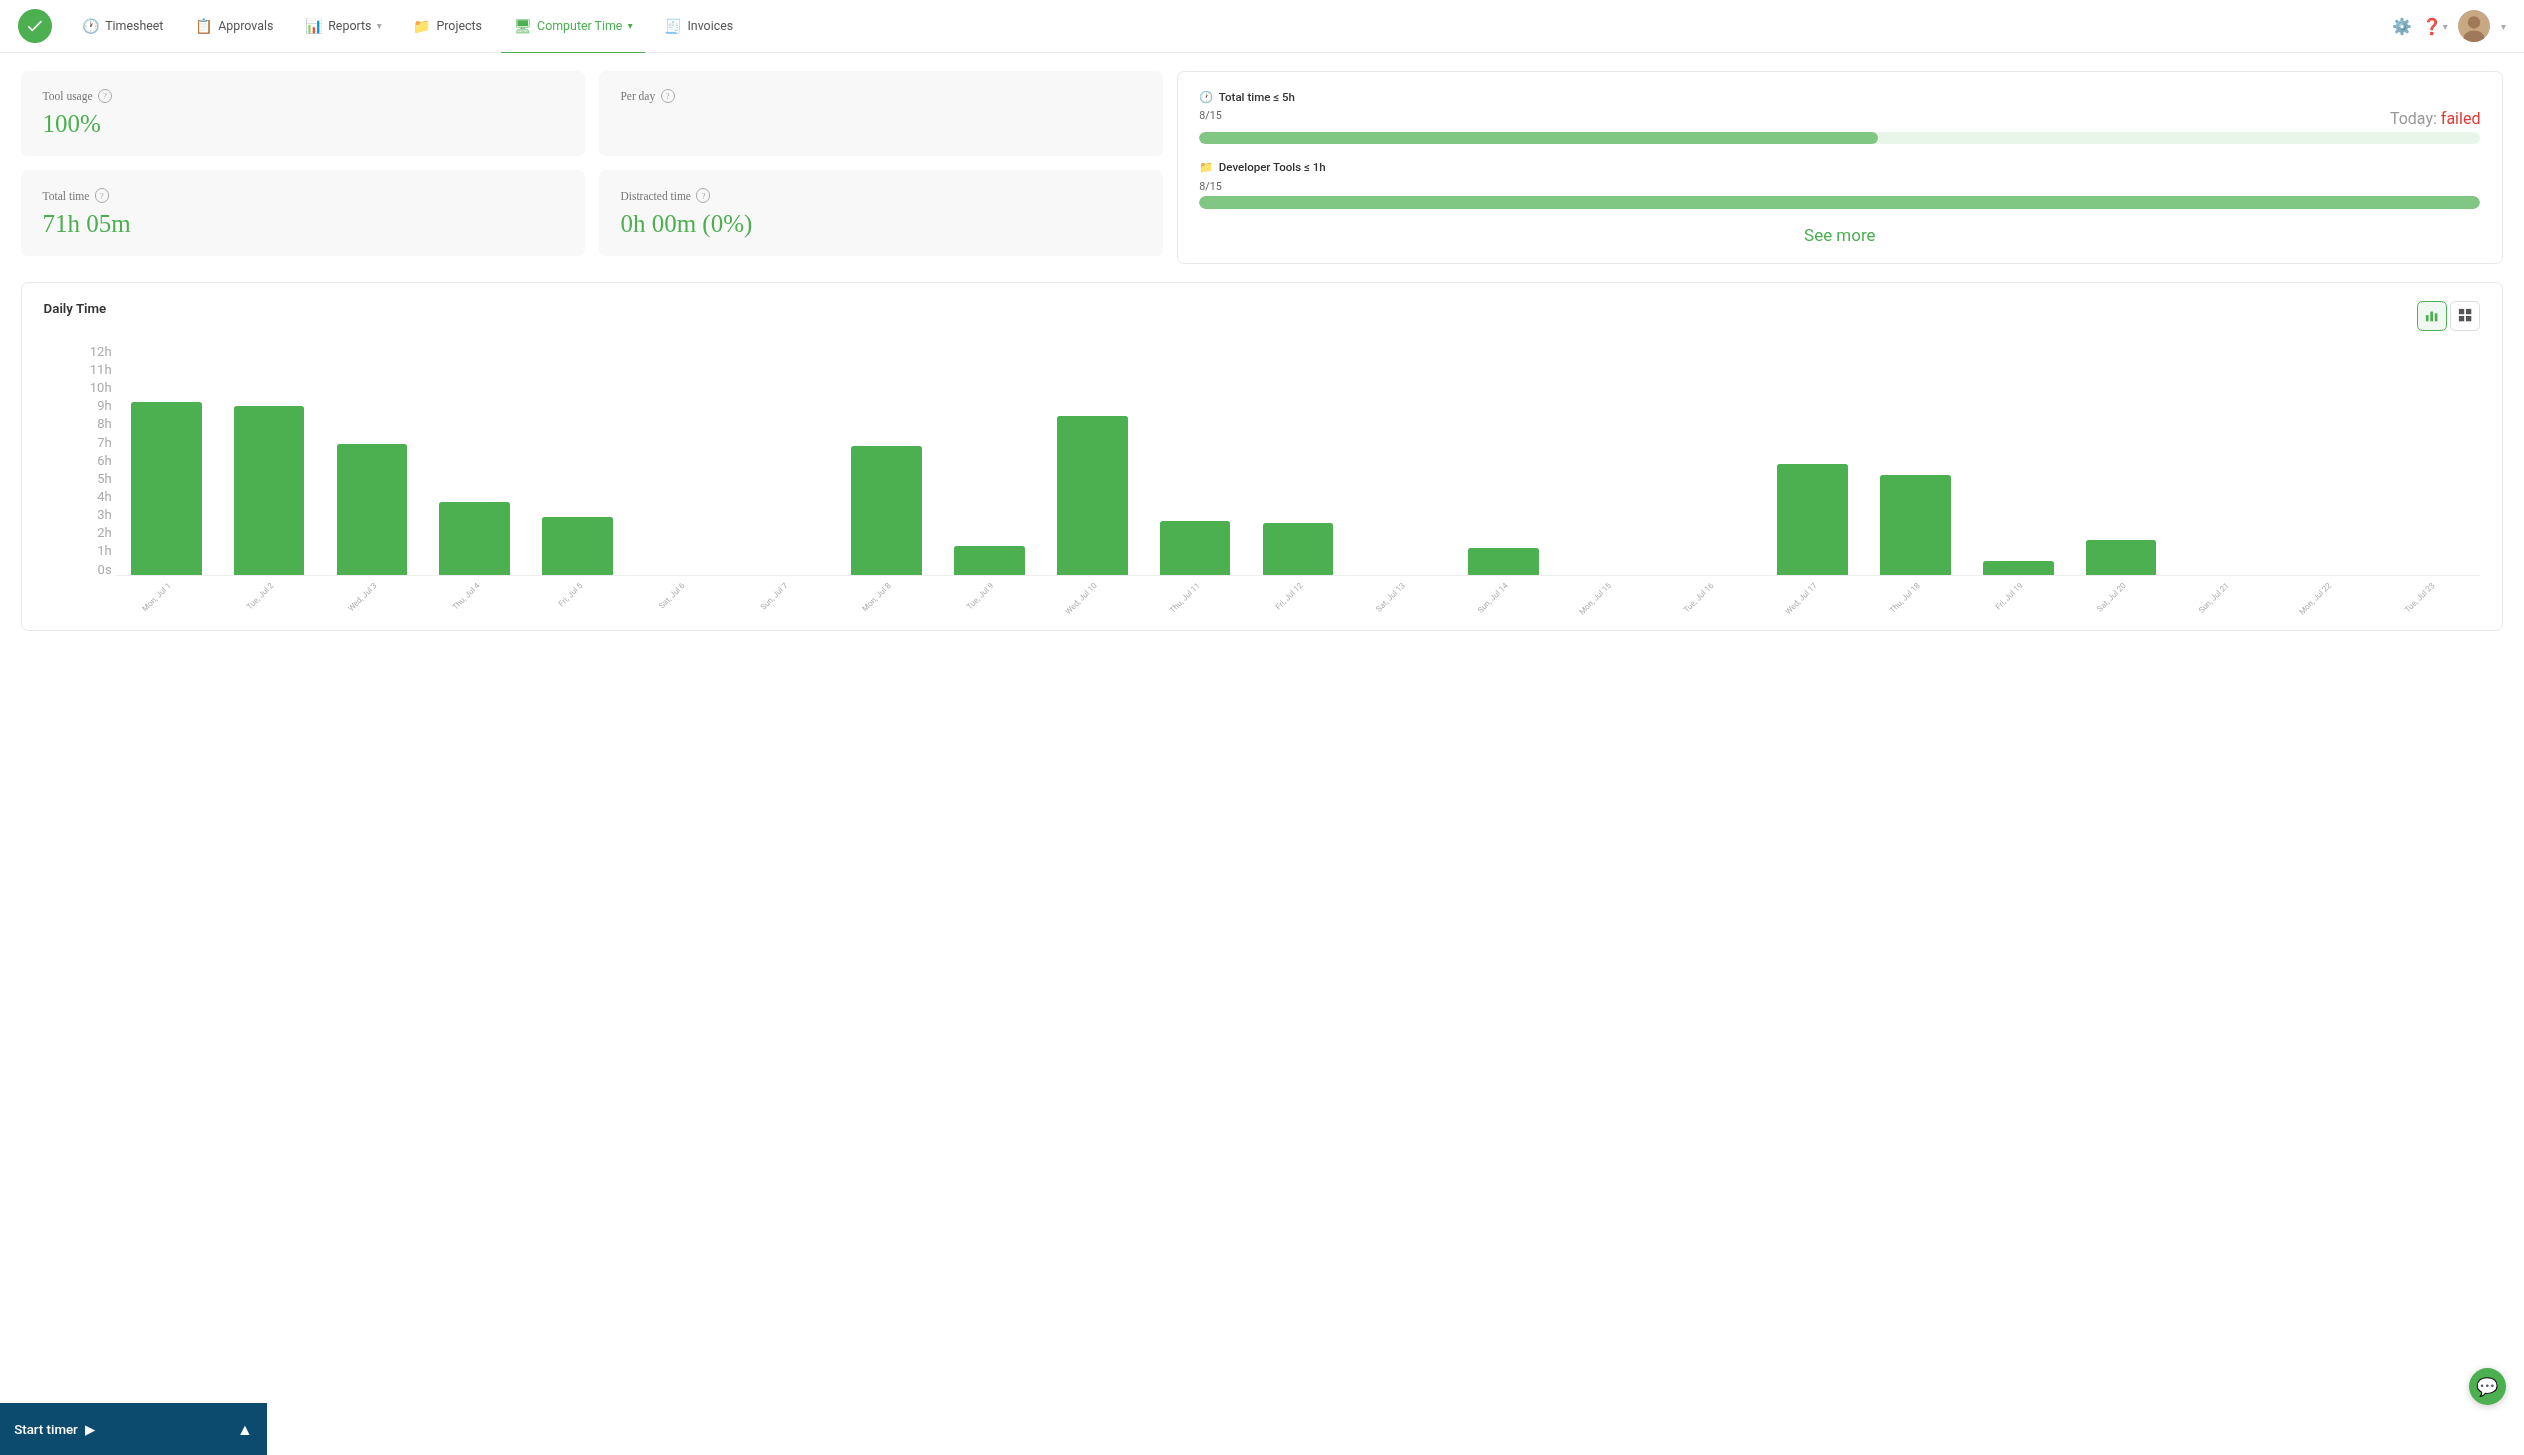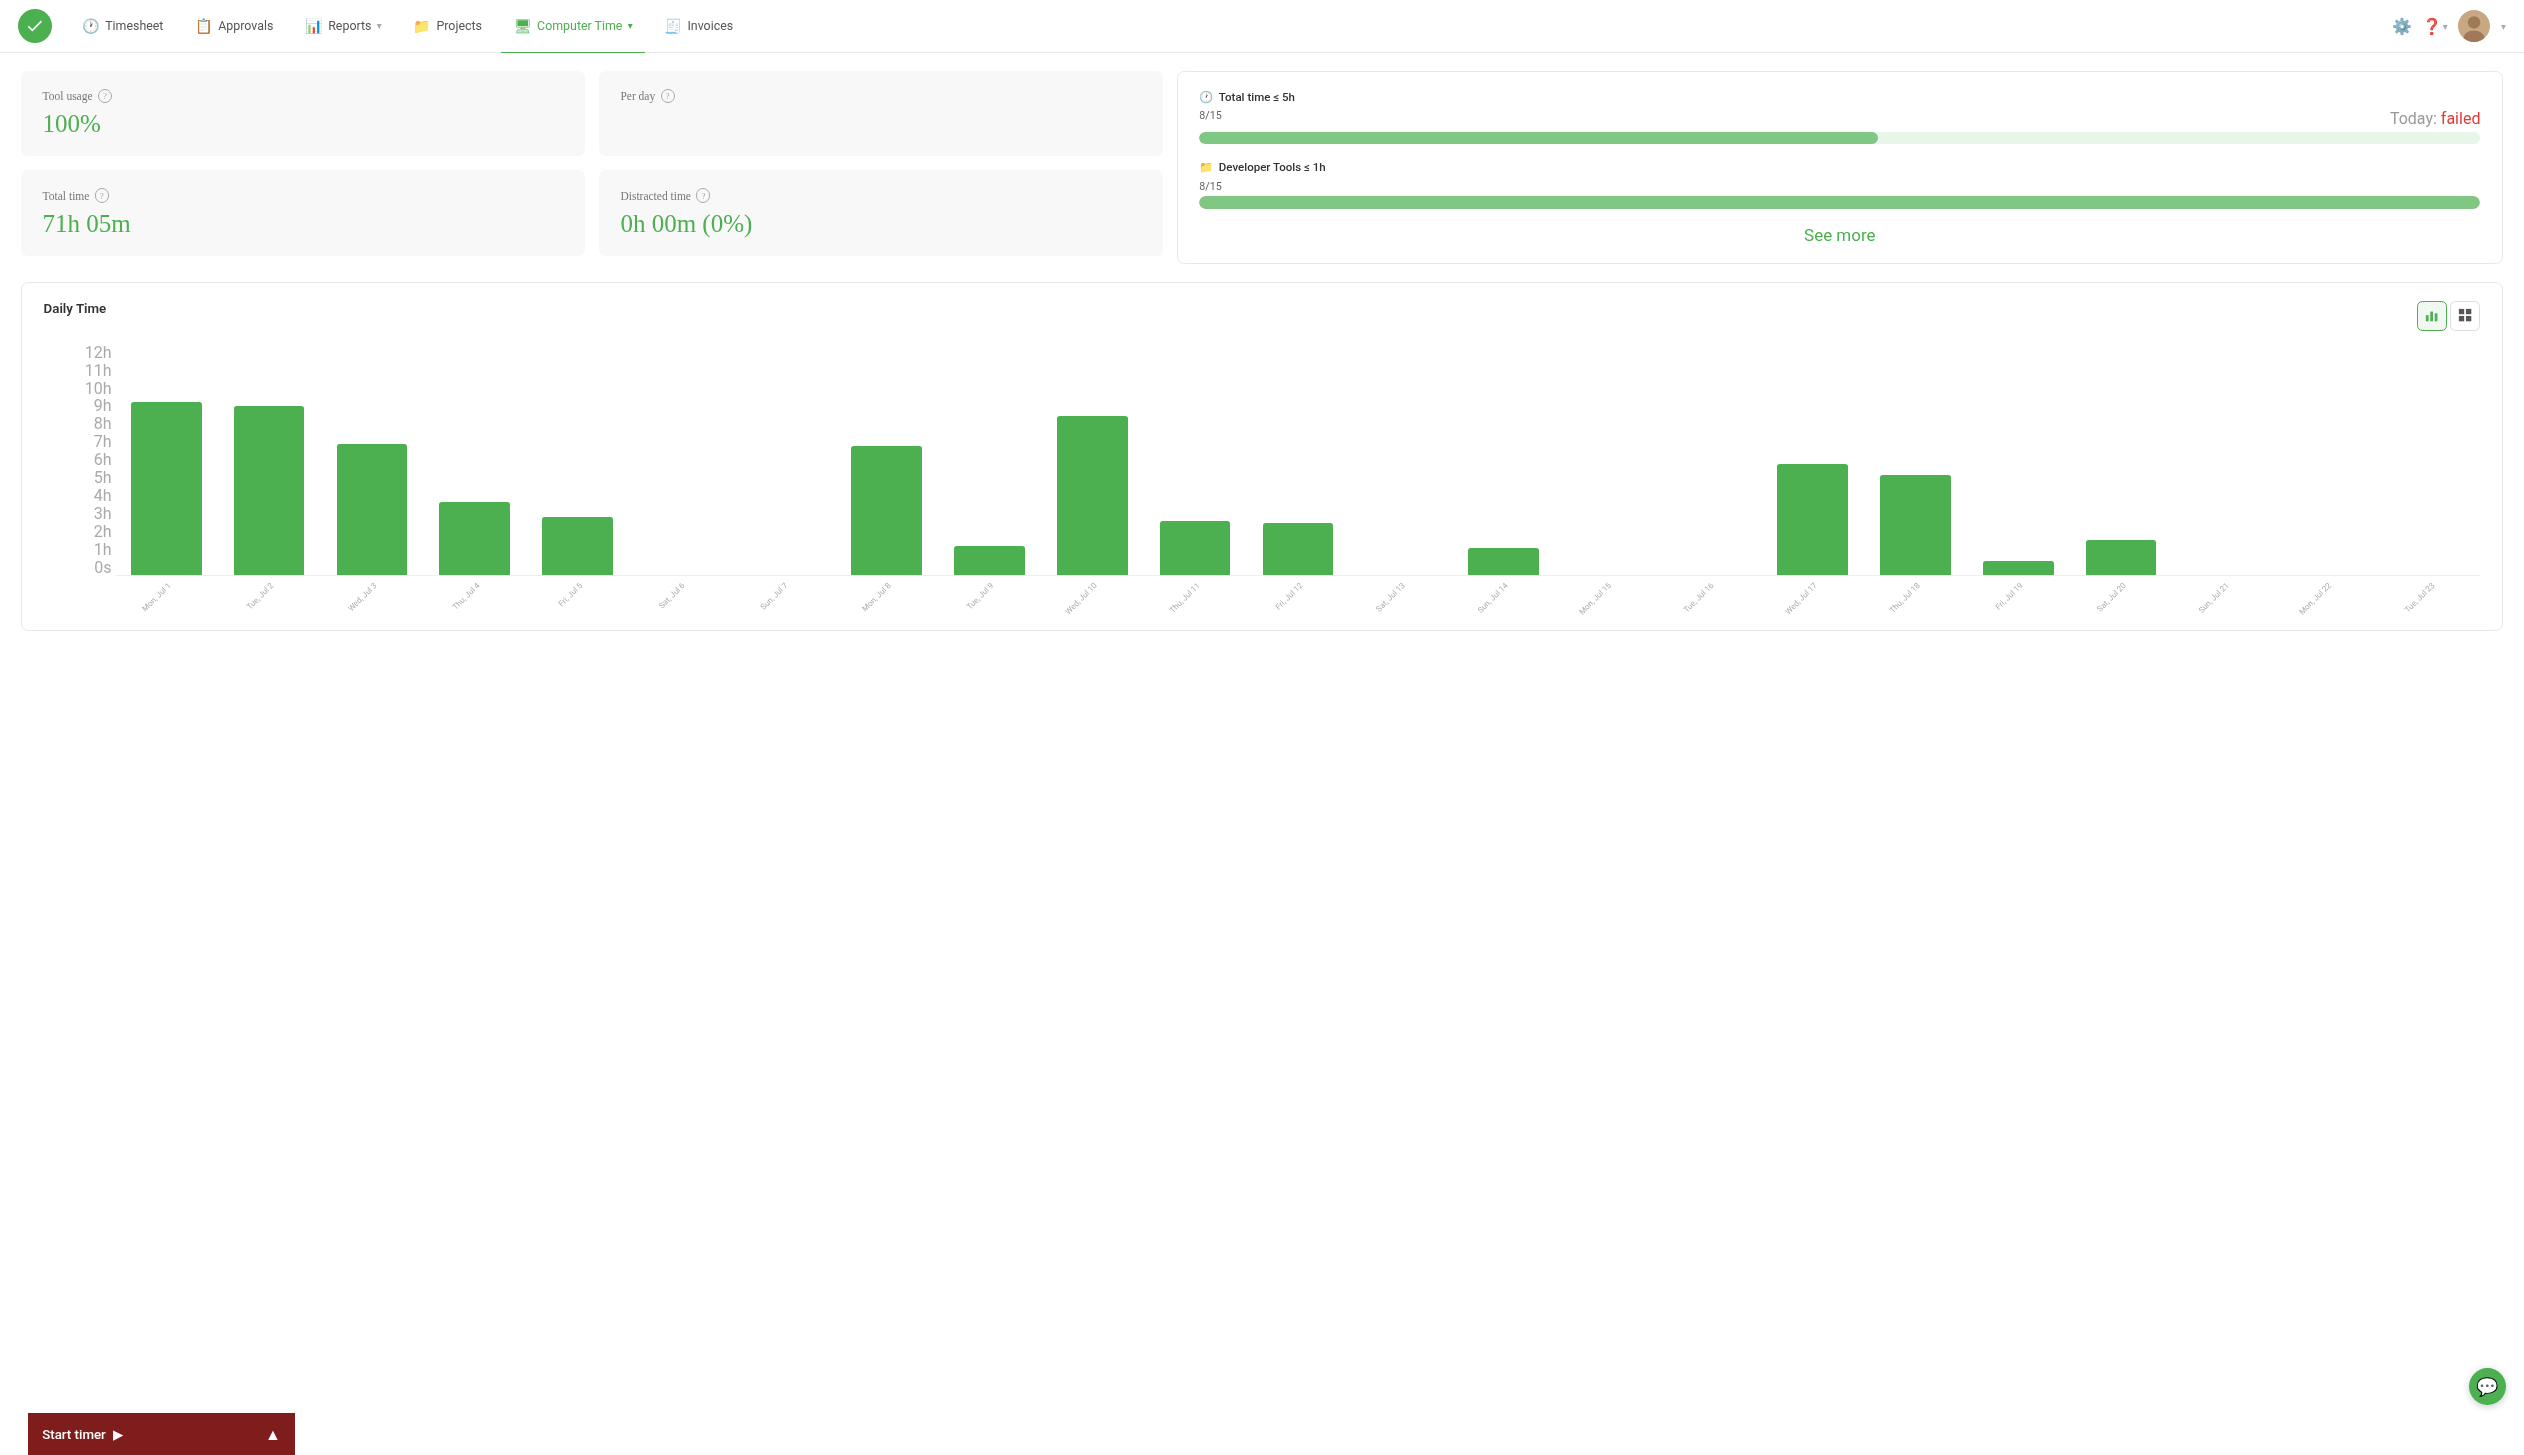--- a/index.html
+++ b/index.html
@@ -44,24 +44,24 @@
     
     .chart-section { background: #fff; border: 0.9px solid #e8e8e8; border-radius: 7.1px; padding: 18px 21.3px; }
     .chart-header { display: flex; justify-content: space-between; align-items: flex-start; margin-bottom: 14.2px; }
     .chart-title { font-size: 13.3px; font-weight: 600; }
     .chart-view-btns { display: flex; gap: 3.6px; }
     .view-btn { width: 30px; height: 30px; border: 0.9px solid #ddd; border-radius: 5.3px; display: flex; align-items: center; justify-content: center; cursor: pointer; color: #555; font-size: 14.2px; }
     .view-btn.active { border-color: #4caf50; color: #4caf50; background: #f1f8f1; }
 
     
     .bar-chart-wrap { position: relative; padding-left: 36px; }
-    .y-label { font-size: 16px; color: #aaa; text-align: right; width: 32px; line-height: 1; }
-
-    
-    .bottom-bar { position: fixed; bottom: 0; left: 0; width: 267px; background: #7f1d1d; color: white; height: 42px; display: flex; align-items: center; justify-content: space-between; padding: 0 14.2px; cursor: pointer; border-radius: 0; margin-left: 28px; }
+    .y-label { font-size: 13px; color: #aaa; text-align: right; width: 32px; line-height: 1; }
+
+    
+    .bottom-bar { position: fixed; bottom: 0; left: 0; width: 267px; background: #0c4a6e; color: white; height: 52px; display: flex; align-items: center; justify-content: space-between; padding: 0 14.2px; cursor: pointer; border-radius: 0; }
     .bottom-bar-label { font-size: 13.3px; font-weight: 500; display: flex; align-items: center; gap: 7.1px; }
     .chat-btn { position: fixed; bottom: 50px; right: 18px; width: 37px; height: 37px; background: #4caf50; border-radius: 50%; display: flex; align-items: center; justify-content: center; color: white; font-size: 18px; cursor: pointer; box-shadow: 0 1.8px 7.1px rgba(0,0,0,0.2); }
   </style>
 </head>
 <body>
 
 <nav class="nav">
   <div class="nav-logo">
     <svg viewBox="0 0 24 24">
         <path d="M9 16.17L4.83 12l-1.42 1.41L9 19 21 7l-1.41-1.41z"></path>

